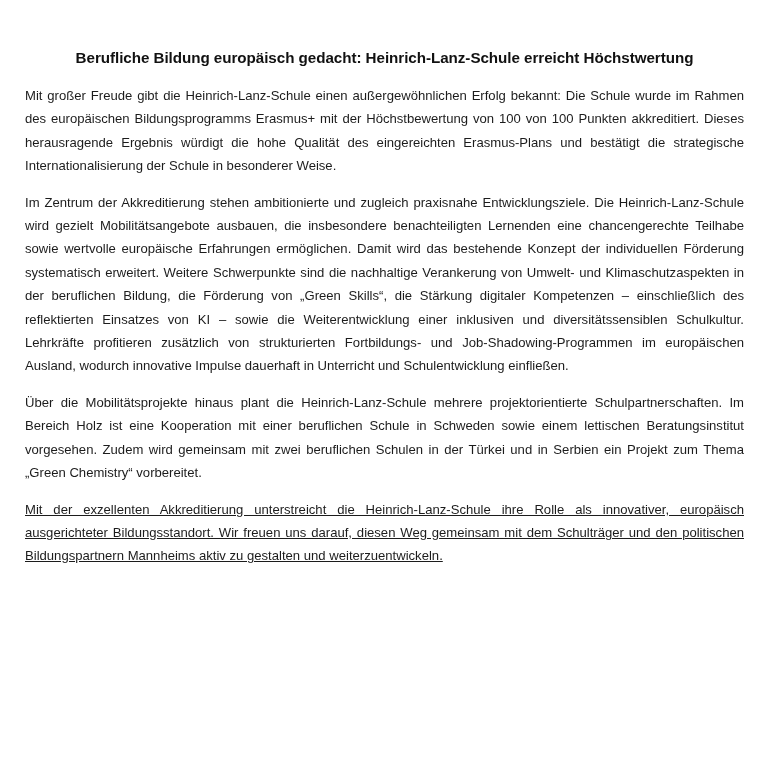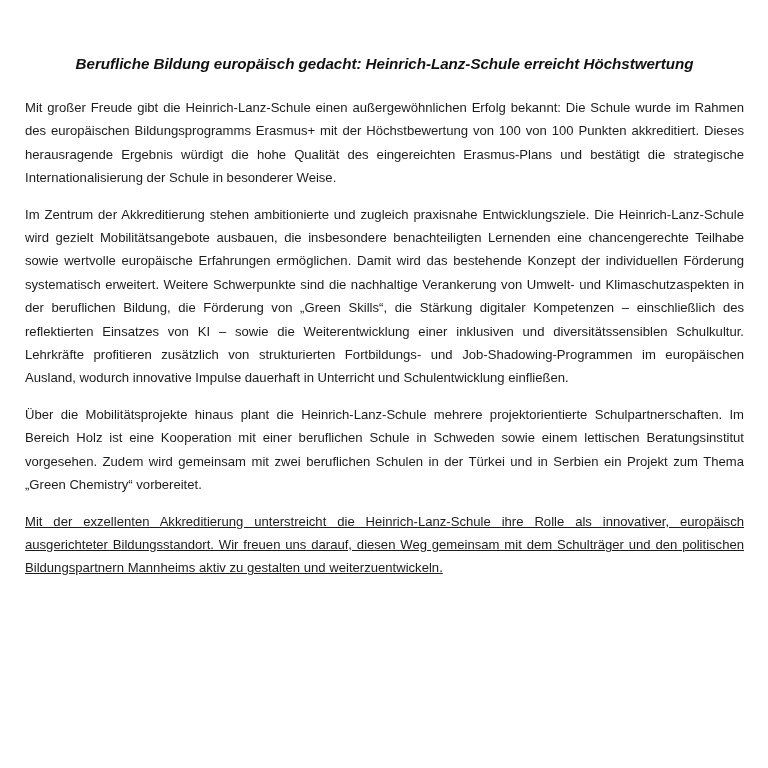--- a/index.html
+++ b/index.html
@@ -19,31 +19,30 @@
     width: 768px;
     height: 768px;
     padding: 45px 24px 20px 25px;
     background: #ffffff;
   }
   .doc-title {
     font-size: 15.2px;
     font-weight: bold;
     line-height: 25px;
     text-align: center;
-    margin: 6px 0 0 0;
+    margin: 0 0 0 0;
     padding: 0 12px;
     color: #111111;
     letter-spacing: -0.05px;
-    font-style: italic;
   }
   .doc-title .title-line {
     display: block;
   }
   .body-block {
-    margin-top: 20px;
+    margin-top: 14px;
   }
   p.para {
     margin: 0 0 13px 0;
     font-size: 13.1px;
     line-height: 23.4px;
     text-align: justify;
     text-justify: inter-word;
     color: #1c1c1c;
     hyphens: none;
   }

